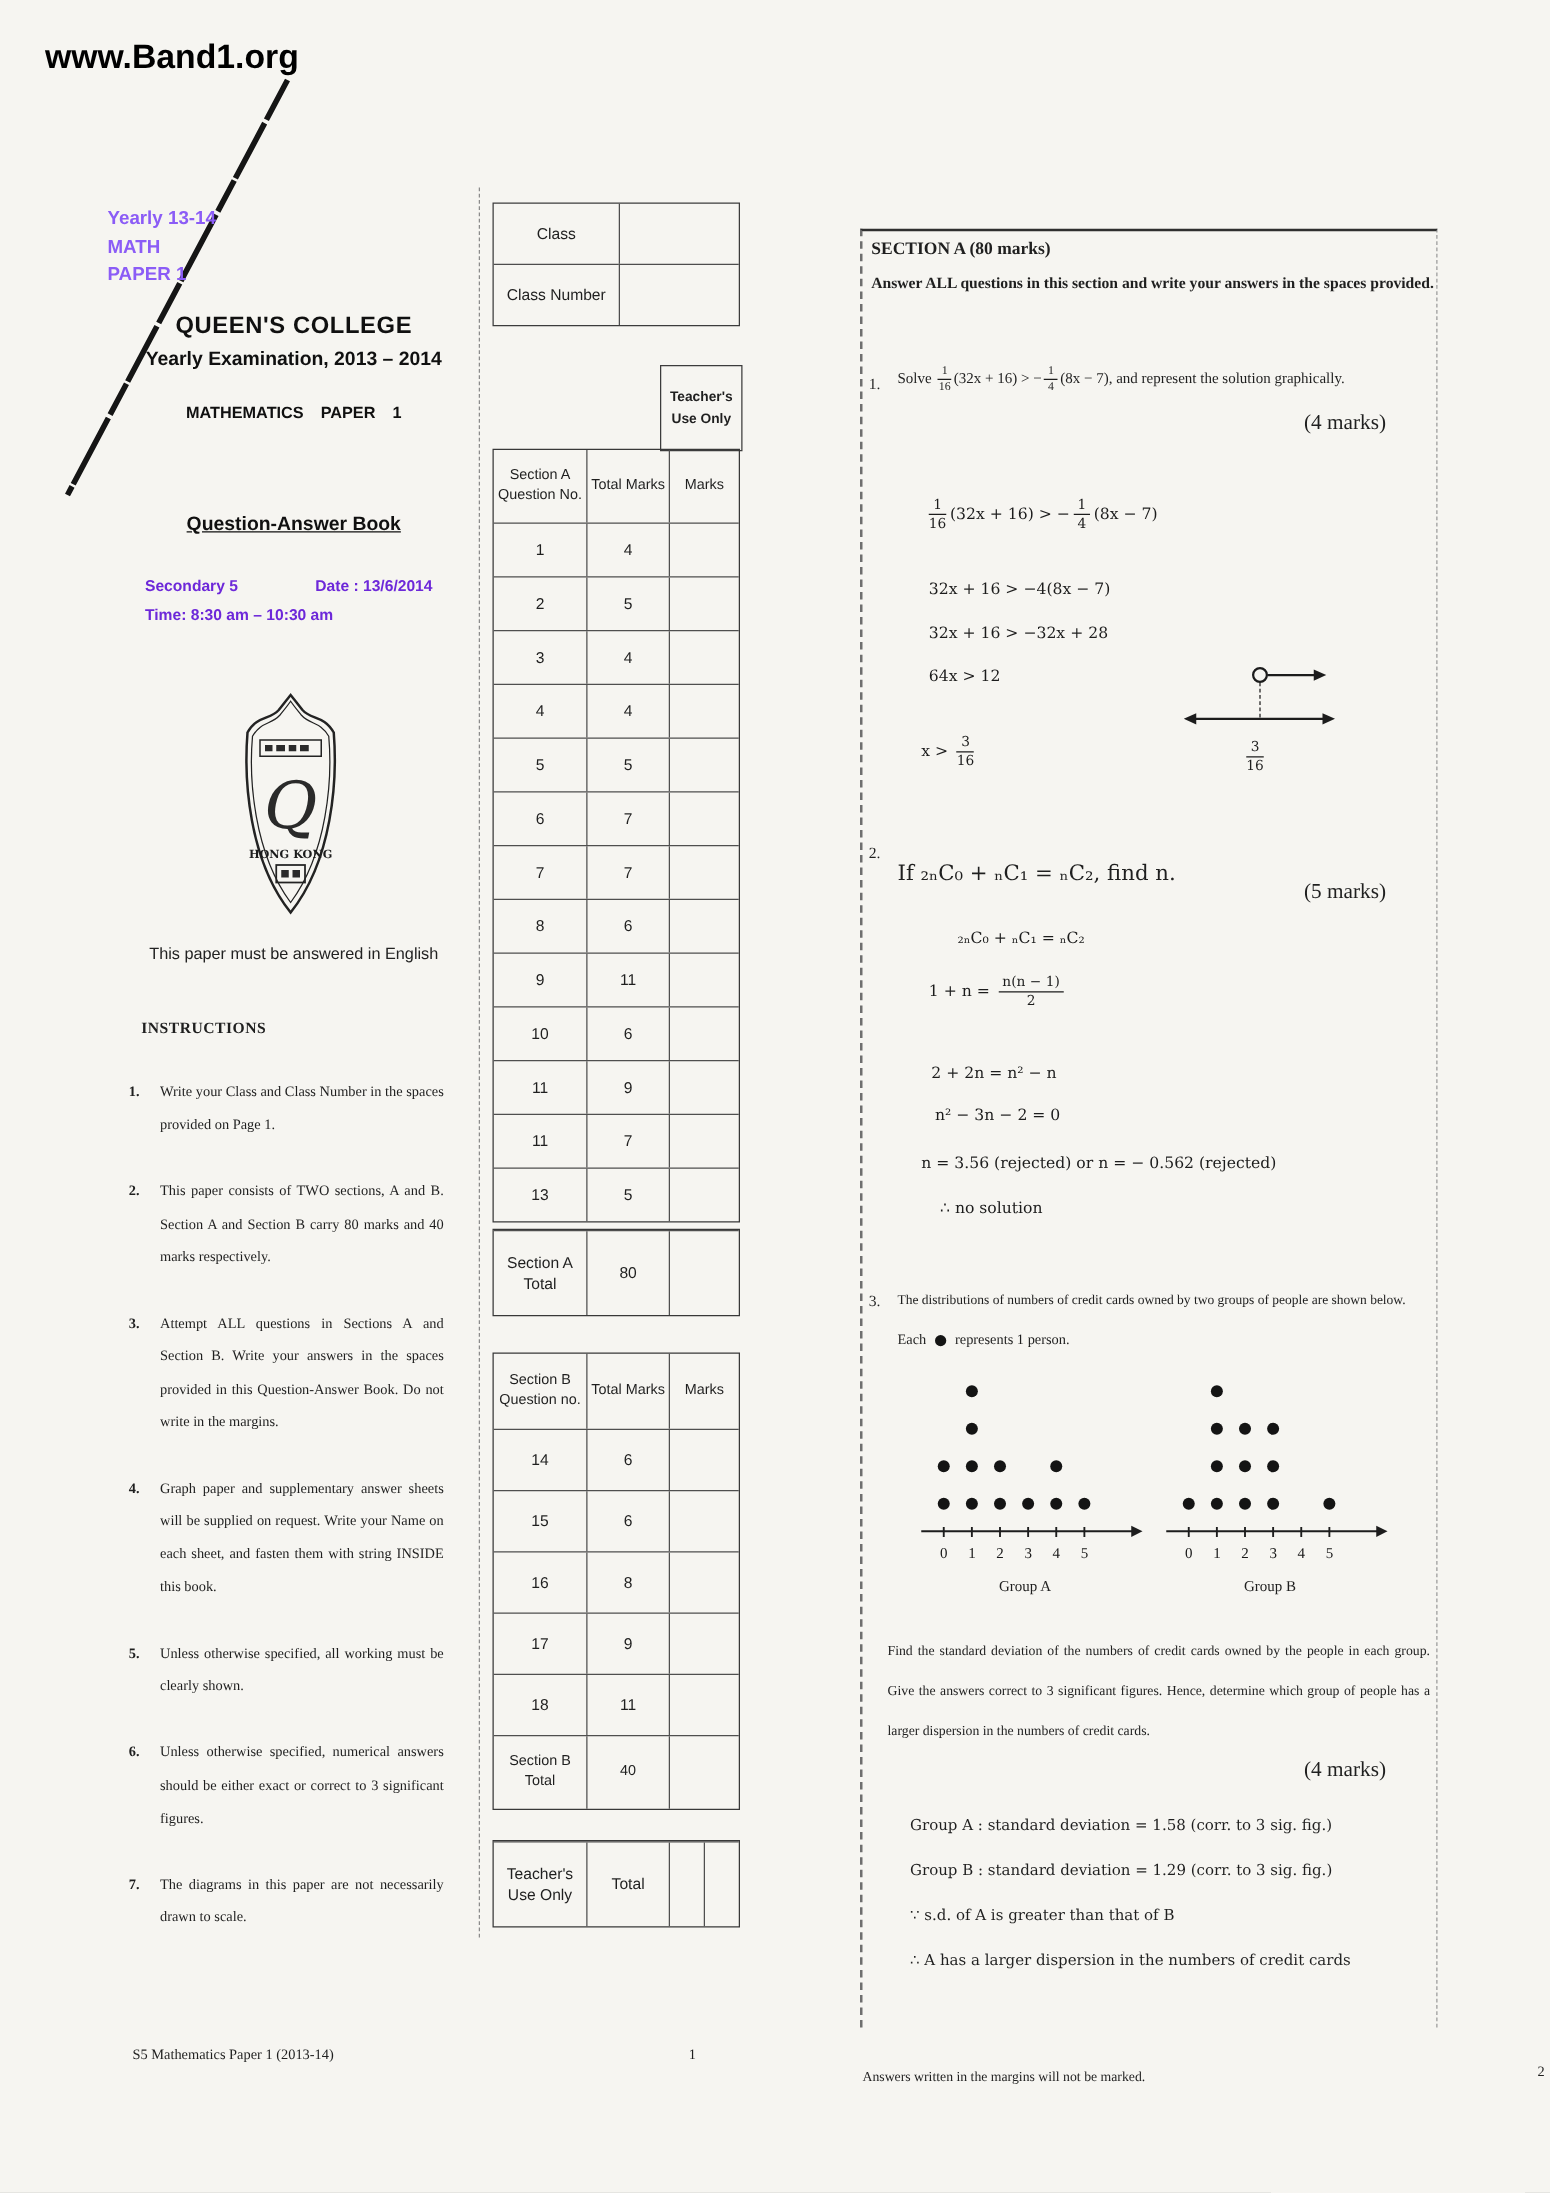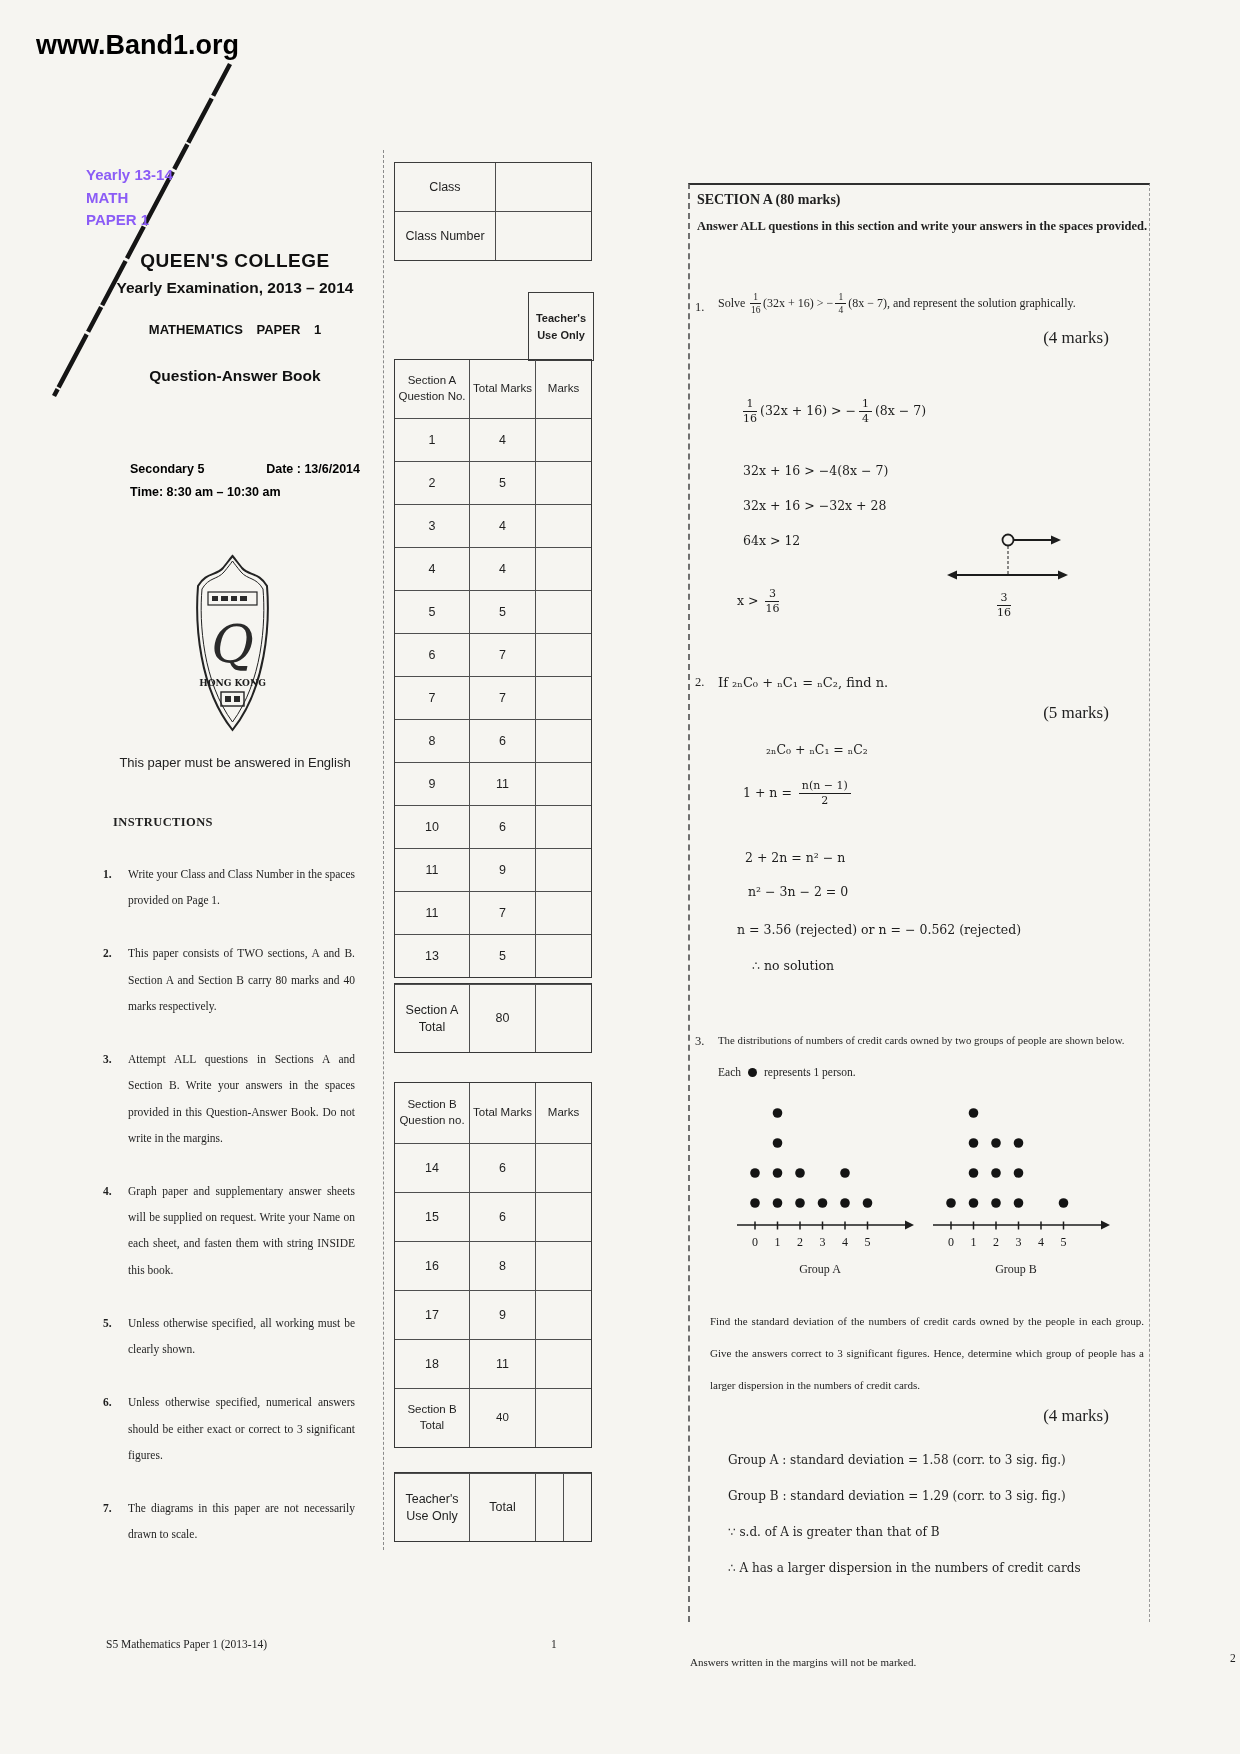--- a/index.html
+++ b/index.html
@@ -14,22 +14,22 @@
   .frac{display:inline-block;vertical-align:middle;text-align:center;margin:0 3px;line-height:1.1;}
   .frac .fn{display:block;padding:0 3px 1px 3px;border-bottom:1.4px solid #1c1c1c;}
   .frac .fd{display:block;padding-top:1px;}
   
   #watermark{left:36px;top:30px;font-size:27px;font-weight:600;color:#000000;}
   #stamp{left:86px;top:164px;font-size:15px;font-weight:bold;line-height:1.5;color:#8b5cf6;}
   #cover-head{left:85px;top:250px;width:300px;text-align:center;color:#101010;}
   #cover-head .school{font-size:19px;font-weight:bold;letter-spacing:.5px;}
   #cover-head .exam{font-size:15.5px;font-weight:bold;margin-top:7px;}
   #cover-head .subject{font-size:13px;font-weight:bold;margin-top:25px;word-spacing:10px;}
-  #cover-head .book{font-size:15.5px;font-weight:bold;margin-top:30px;}
-  #meta{left:130px;top:462px;width:230px;font-size:12.5px;font-weight:bold;color:#000000;}
+  #cover-head .book{font-size:15.5px;font-weight:bold;margin-top:74px;text-decoration:underline;}
+  #meta{left:116px;top:462px;width:230px;font-size:12.5px;font-weight:bold;color:#6d28d9;}
   #meta .r1{display:flex;justify-content:space-between;}
   #meta .r2{text-align:left;margin-top:9px;}
   #crest{left:190px;top:550px;}
   #eng-note{left:85px;top:755px;width:300px;text-align:center;font-size:13px;color:#222;}
   #instr-title{left:113px;top:815px;font-size:12.5px;font-weight:bold;letter-spacing:.4px;}
   #instructions{left:103px;top:861px;width:252px;display:flex;flex-direction:column;gap:27px;}
   #instructions .item{display:grid;grid-template-columns:25px 1fr;font-size:11.5px;line-height:2.28;}
   #instructions .no{font-weight:bold;}
   #instructions .tx{text-align:justify;}
   #cover-footer{left:106px;top:1638px;font-size:11.5px;}
@@ -76,21 +76,21 @@
   .qno{font-size:12.5px;}
   .qmarks{width:88px;text-align:center;font-size:17px;margin-top:28px;}
   #q1-no{left:695px;top:300px;} #q1-text{left:718px;top:292px;width:400px;font-size:12px;white-space:nowrap;}
   #q1-text .frac{font-size:9.5px;margin:0 2px;}
   #q1-marks{left:1032px;top:300px;}
   #q1w1{left:740px;top:398px;} #q1w2{left:743px;top:463px;} #q1w3{left:743px;top:498px;}
   #q1w4{left:743px;top:533px;} #q1w5{left:737px;top:588px;}
   .math .frac{font-size:11px;}
   #numberline{left:945px;top:520px;width:125px;height:115px;}
   #nl-frac{position:absolute;left:49px;top:72px;font-size:11px;font-family:"DejaVu Serif",serif;}
-  #q2-no{left:695px;top:675px;} #q2-text{left:718px;top:675px;font-size:13px;font-family:"DejaVu Serif",serif;}
+  #q2-no{left:695px;top:675px;} #q2-text{left:718px;top:689px;font-size:17px;font-family:"DejaVu Serif",serif;}
   #q2-marks{left:1032px;top:675px;}
   #q2w1{left:766px;top:742px;} #q2w2{left:743px;top:780px;} #q2w3{left:745px;top:850px;}
   #q2w4{left:748px;top:884px;} #q2w5{left:737px;top:922px;} #q2w6{left:752px;top:958px;}
   #q3-no{left:695px;top:1034px;} #q3-text{left:718px;top:1034px;font-size:10.8px;white-space:nowrap;}
   #q3-legend{left:718px;top:1066px;font-size:11.5px;display:flex;align-items:center;gap:7px;}
   .person-dot{display:inline-block;width:9px;height:9px;border-radius:50%;background:#141414;}
   #dpA{left:725px;top:1103px;} #dpB{left:921px;top:1103px;}
   .dp-caption{width:190px;text-align:center;font-size:12px;}
   #capA{left:725px;top:1262px;} #capB{left:921px;top:1262px;}
   #q3-prompt{left:710px;top:1306px;width:434px;font-size:11px;line-height:2.9;text-align:justify;}

